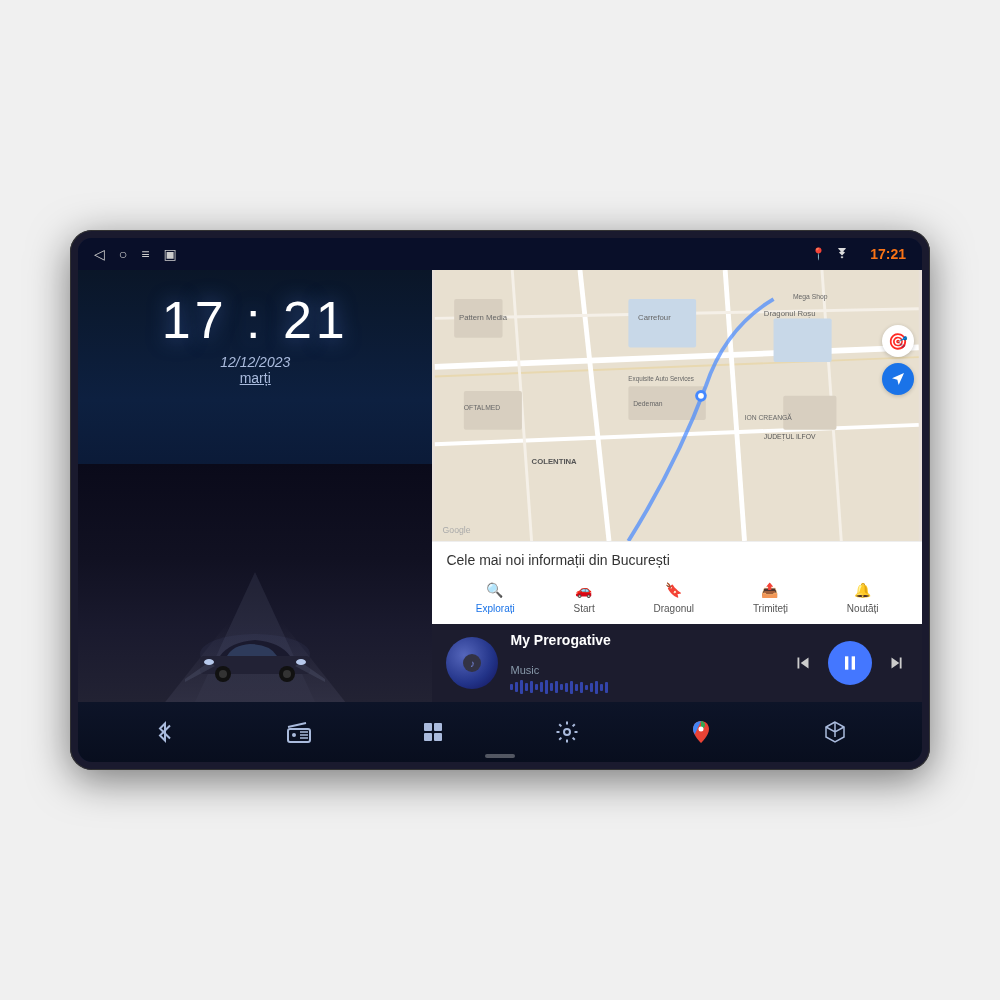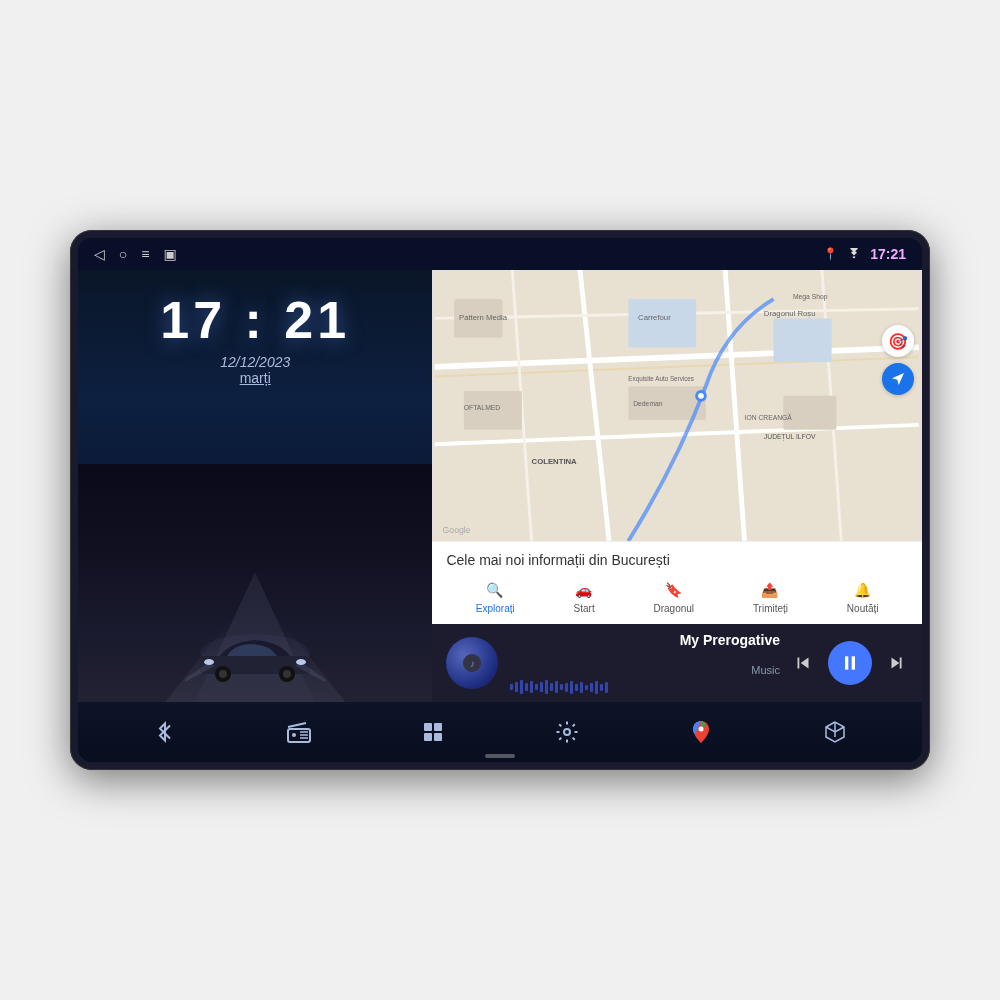--- a/index.html
+++ b/index.html
@@ -62,21 +62,22 @@
       display: flex;
       align-items: center;
       gap: 8px;
       color: #ddd;
       font-size: 13px;
     }
 
     .status-time {
       font-weight: bold;
       font-size: 14px;
-      color: #f0abfc;
+      color: #f97316;
+      margin-left: 12px;
     }
 
     
     .main-content {
       position: absolute;
       top: 32px;
       left: 0;
       right: 0;
       bottom: 60px;
       display: flex;
@@ -111,21 +112,21 @@
 
     .clock-display {
       position: relative;
       z-index: 2;
       text-align: center;
       color: #fff;
     }
 
     .clock-time {
       font-size: 52px;
-      font-weight: 700;
+      font-weight: 400;
       letter-spacing: 4px;
       text-shadow: 0 0 20px rgba(100,150,255,0.5);
     }
 
     .clock-date {
       font-size: 14px;
       color: #aabbdd;
       margin-top: 4px;
       font-style: italic;
     }
@@ -319,21 +320,20 @@
       justify-content: center;
     }
 
     .music-note {
       color: #7788dd;
       font-size: 10px;
     }
 
     .music-info {
       flex: 1;
-      text-align: right;
     }
 
     .music-title {
       font-size: 14px;
       font-weight: 600;
       color: #fff;
     }
 
     .music-subtitle {
       font-size: 11px;

